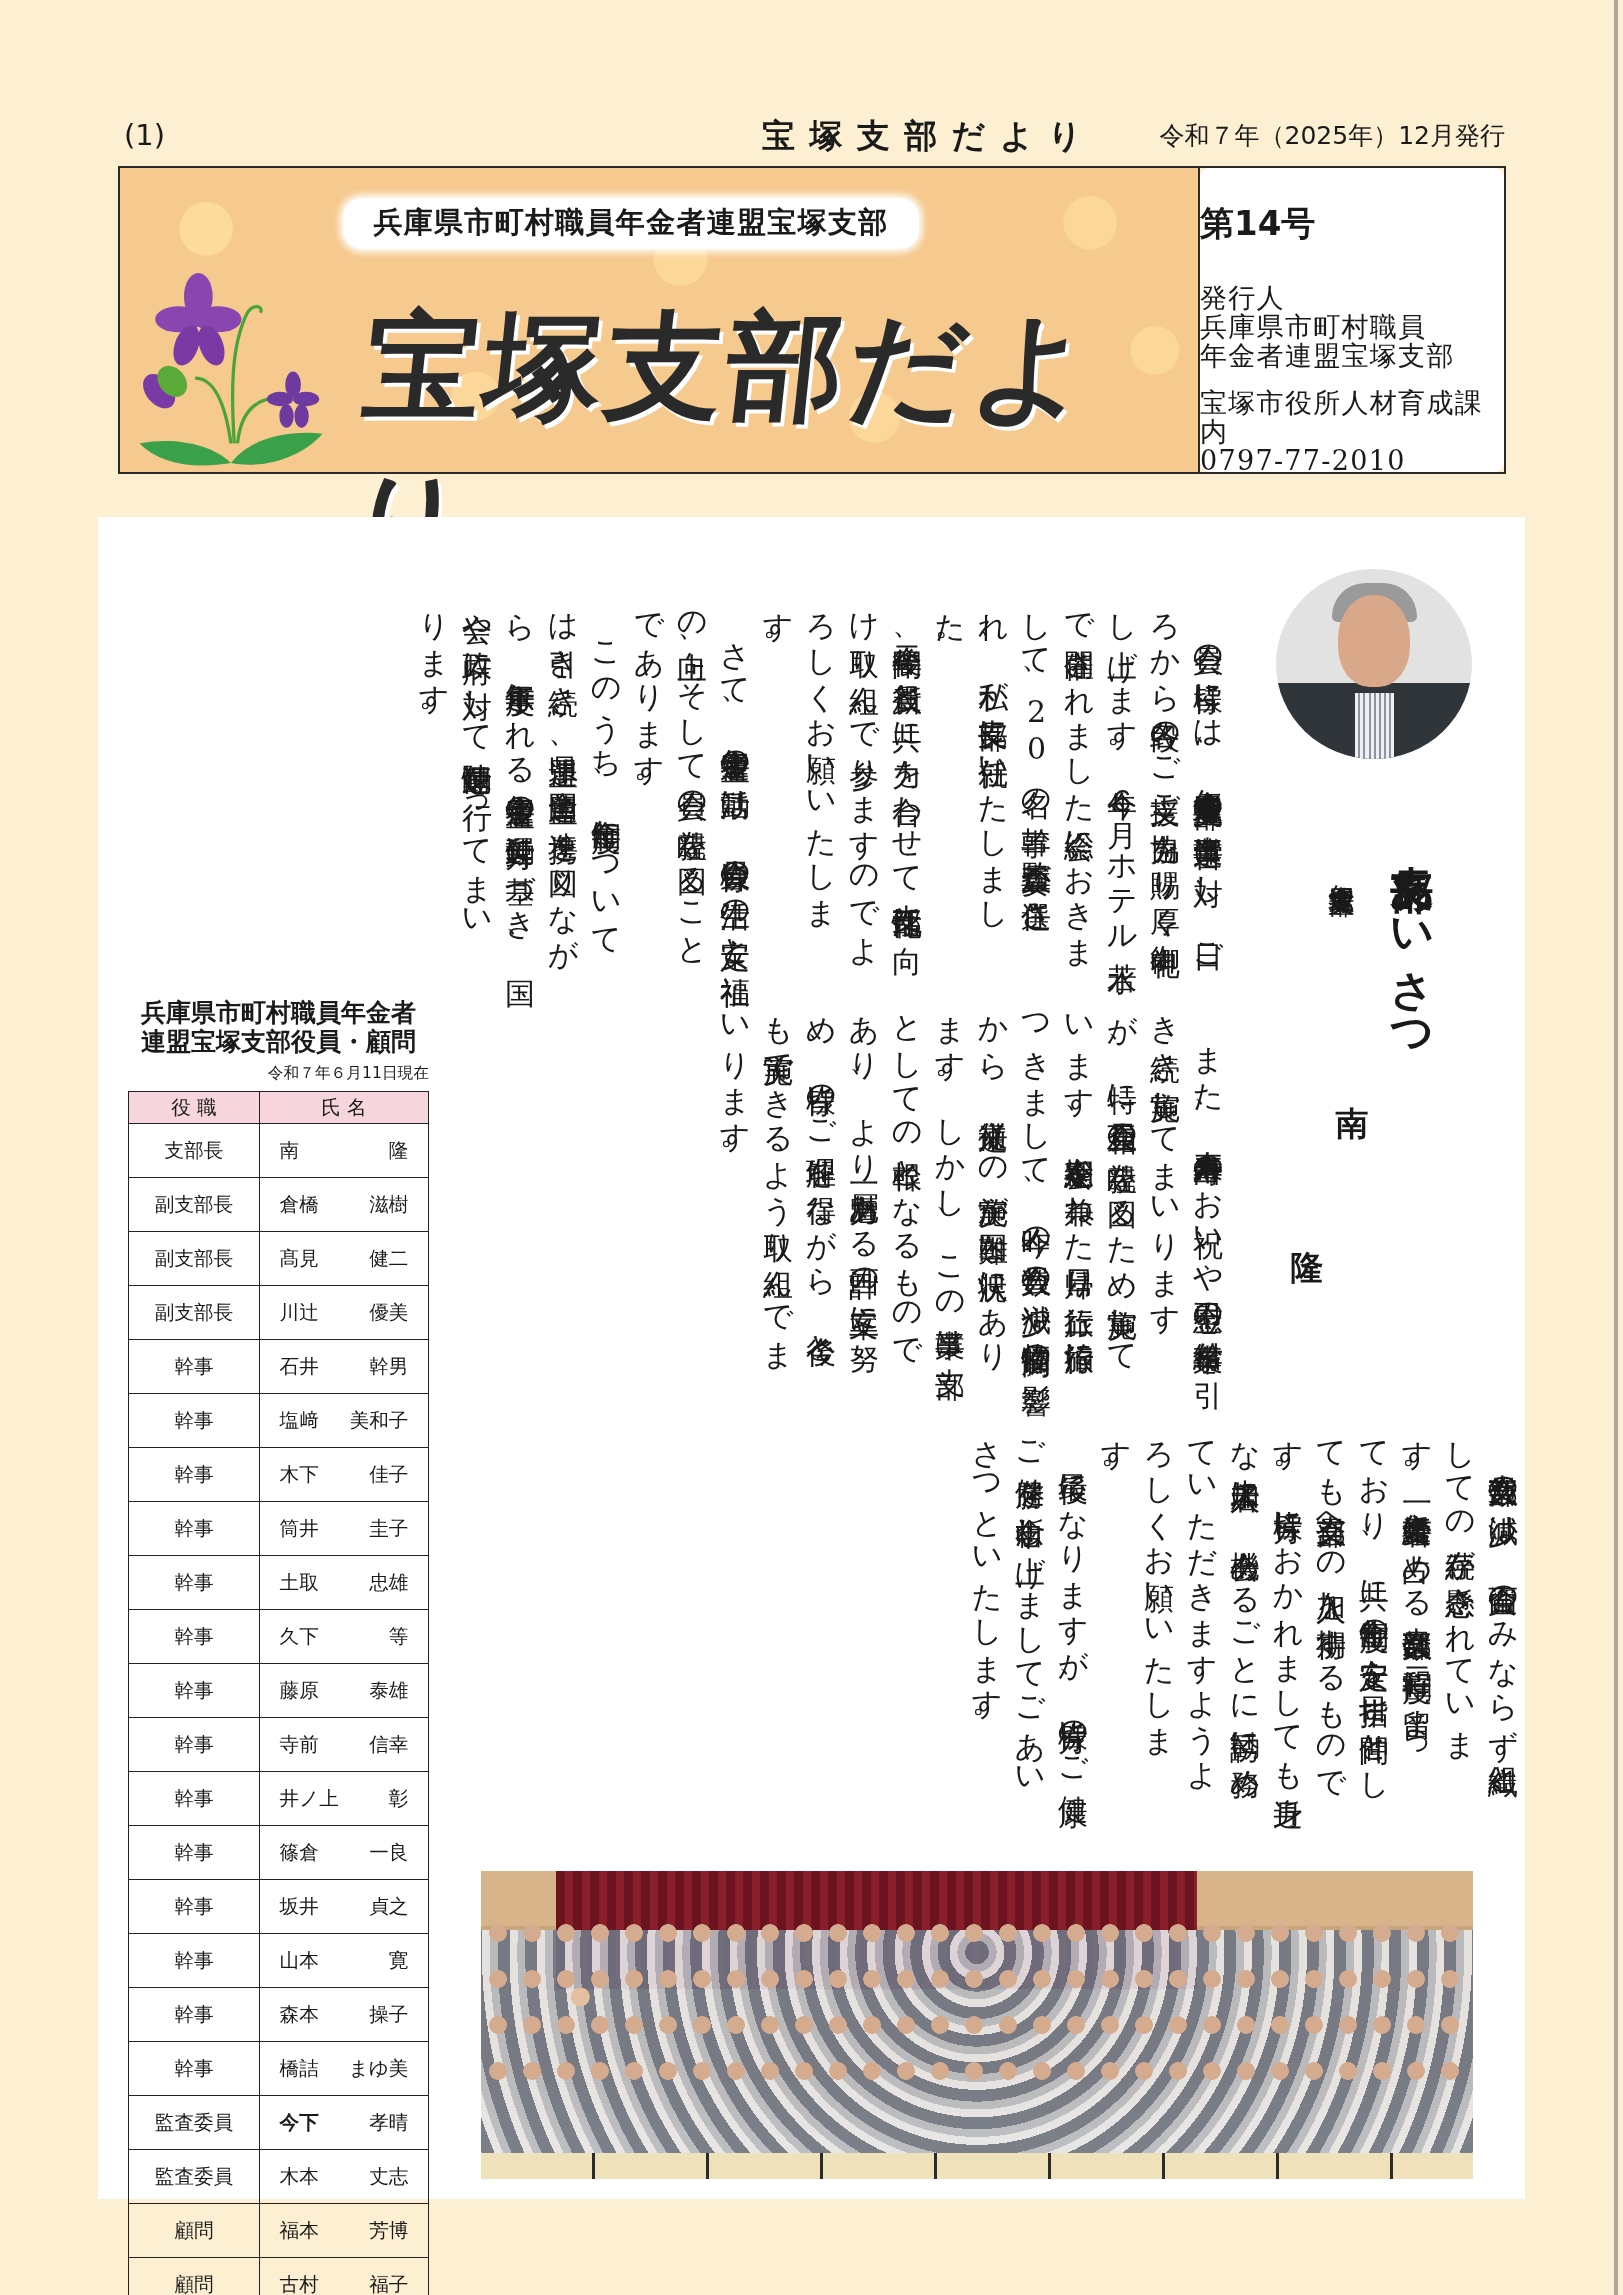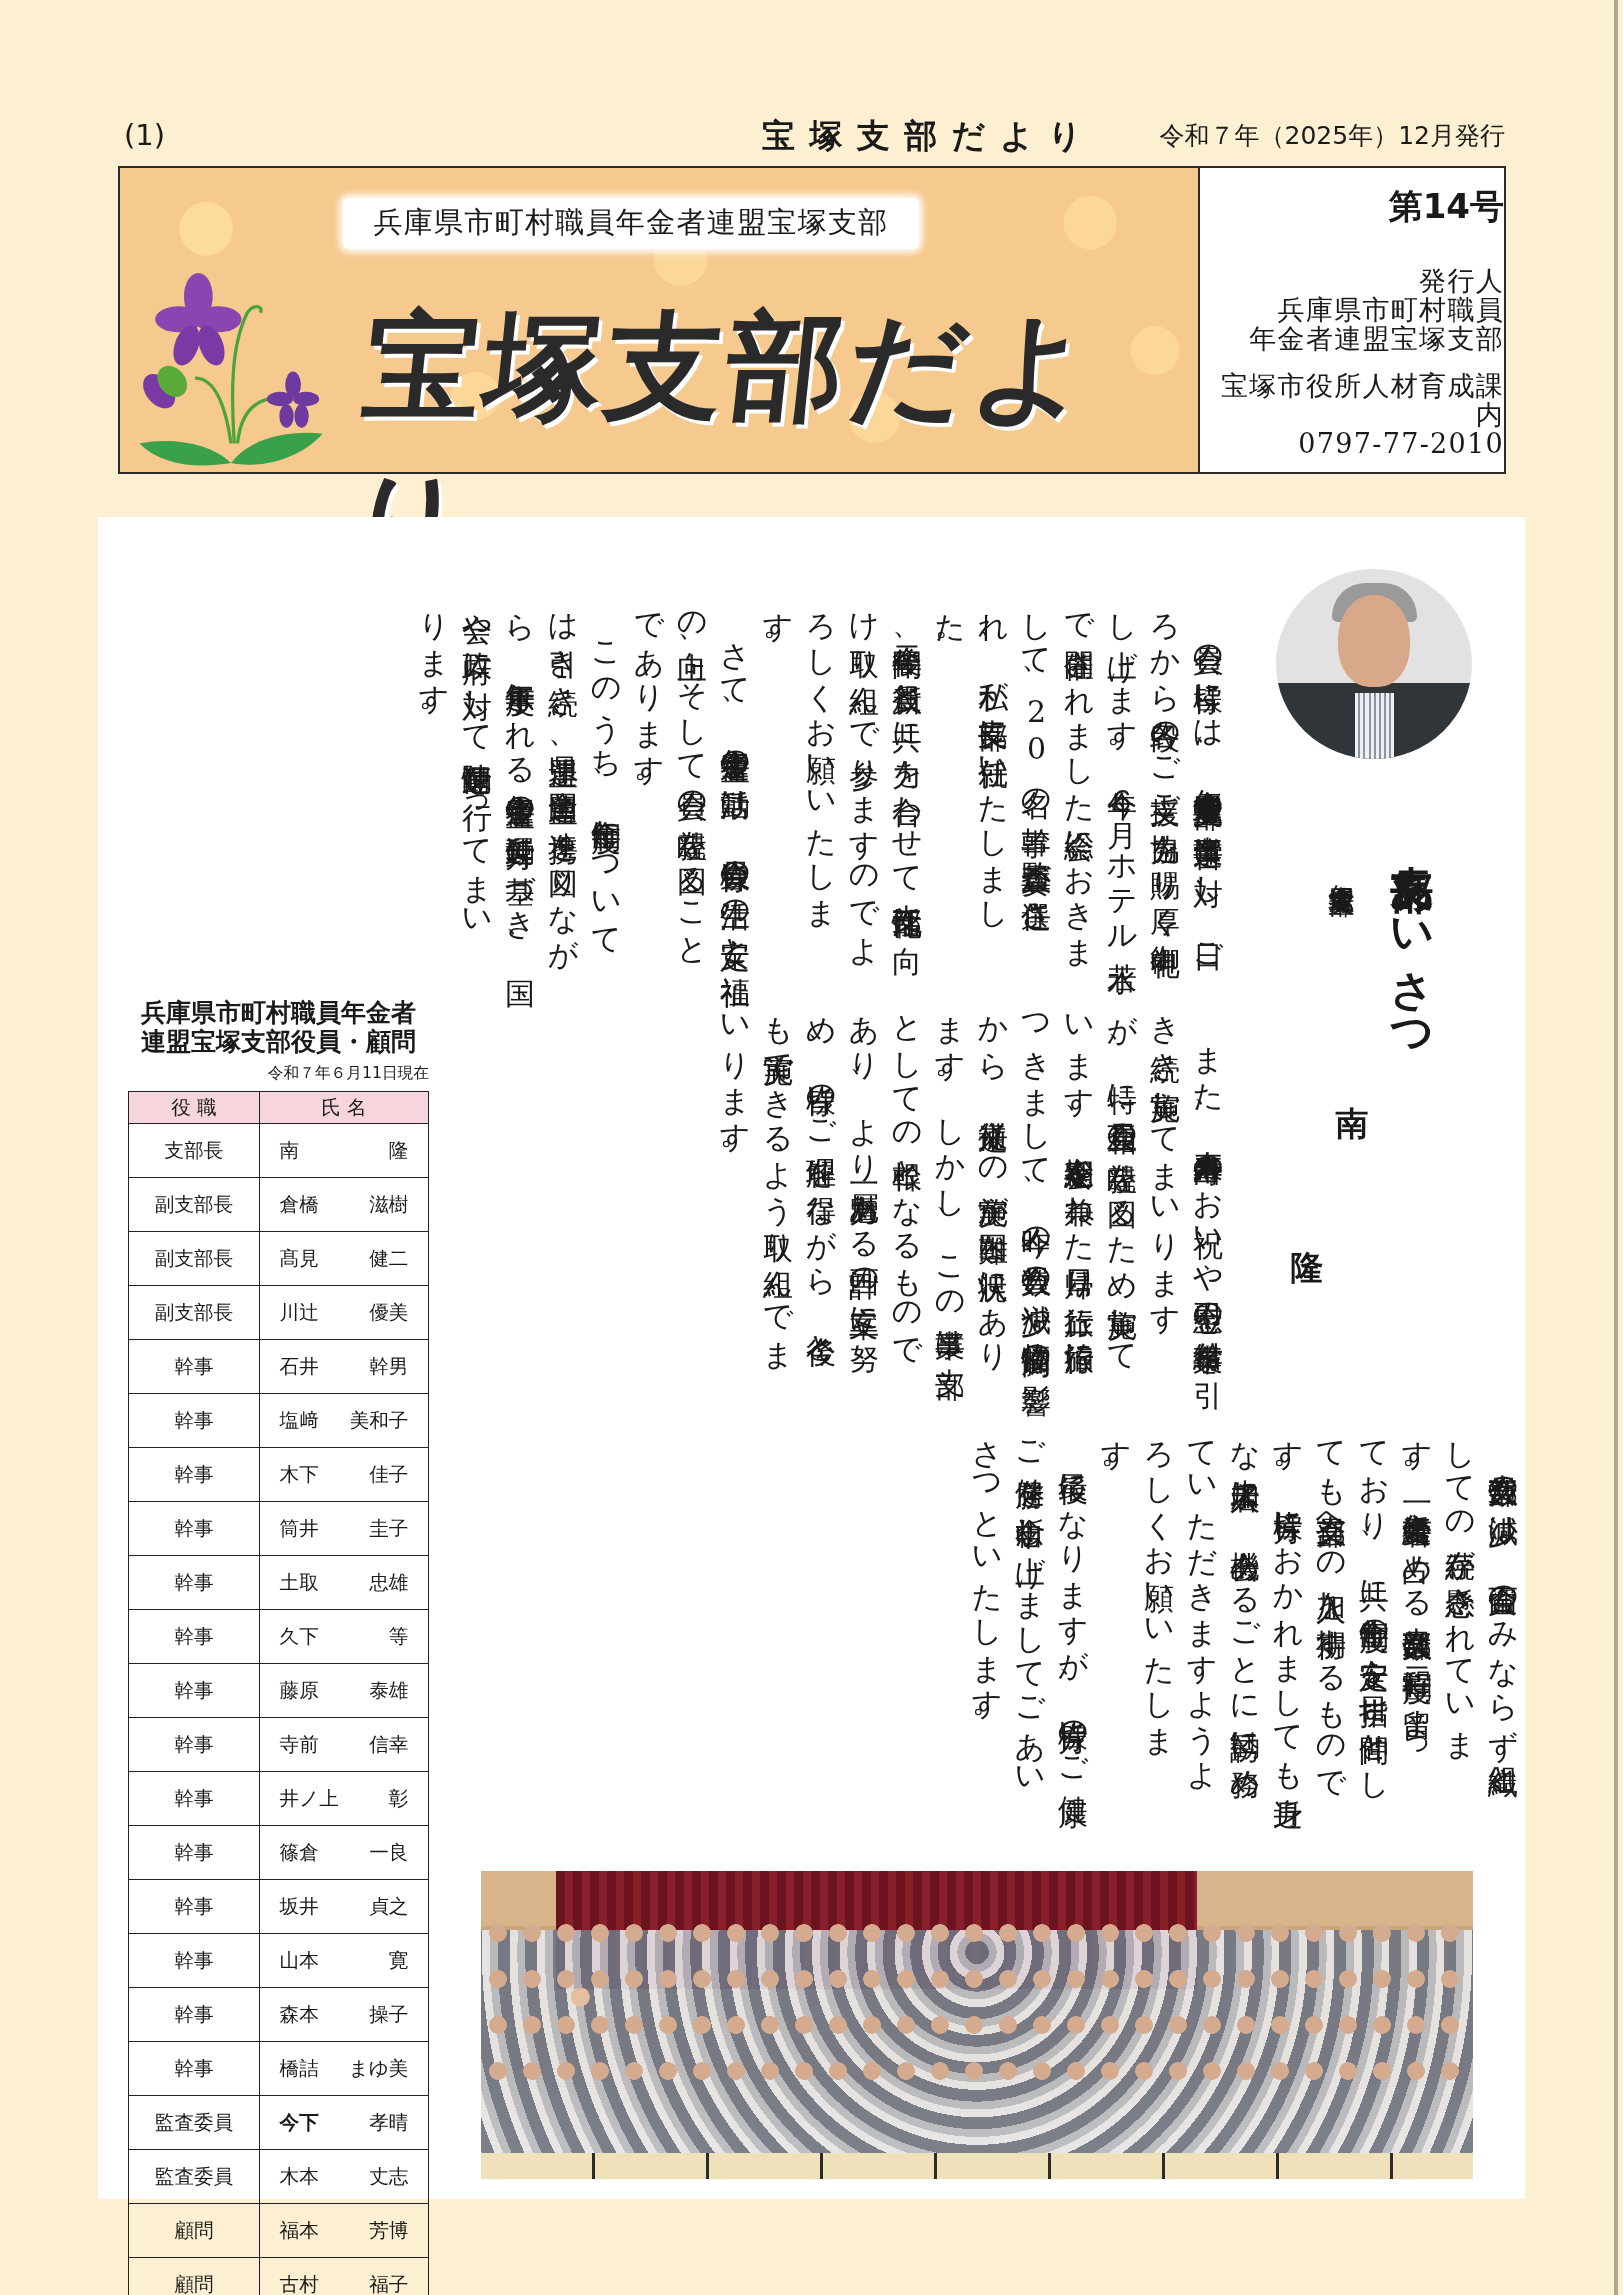--- a/index.html
+++ b/index.html
@@ -43,34 +43,34 @@
       radial-gradient(circle at 8% 20%, rgba(255,225,160,0.75) 0 26px, transparent 27.5px),
       radial-gradient(circle at 33% 75%, rgba(255,225,160,0.6) 0 23.6px, transparent 25px),
       radial-gradient(circle at 52% 30%, rgba(255,225,160,0.6) 0 26px, transparent 27.5px),
       radial-gradient(circle at 70% 82%, rgba(255,225,160,0.6) 0 25px, transparent 26px),
       radial-gradient(circle at 90% 18%, rgba(255,225,160,0.6) 0 26px, transparent 27.5px),
       radial-gradient(circle at 96% 60%, rgba(255,225,160,0.6) 0 23.6px, transparent 25px);
     border-right: 2.6px solid #2b2b2b;
   }
   .mast-org-pill {
     position: absolute; left: 223px; top: 29.5px; width: 576px; height: 51px;
-    background: #ffffff; border-radius: 6px;
+    background: #ffffff; border-radius: 19px;
     box-shadow: 0 0 6.5px 3.9px rgba(255,255,255,0.85);
     display: flex; align-items: center; justify-content: center;
-    font-family: "DejaVu Sans", sans-serif; font-weight: normal; font-size: 29px; letter-spacing: 1.3px;
+    font-family: "DejaVu Sans", sans-serif; font-weight: bold; font-size: 29px; letter-spacing: 1.3px;
   }
   .mast-title {
     position: absolute; left: 236px; top: 121px;
     font-family: "DejaVu Serif", serif; font-weight: bold; font-size: 117px;
     color: #2a2a2a; letter-spacing: 3.9px; transform: skewX(-6deg);
     text-shadow: 3.9px 3.9px 0 #ffffff;
   }
   .violet-icon { position: absolute; left: 13px; top: 79px; width: 196px; height: 223px; }
   .mast-info {
-    flex: 1; background: #ffffff; text-align: right; padding-top: 16px;
+    flex: 1; background: #ffffff; text-align: left; padding-top: 33px; border-radius: 10px;
   }
   .mast-info .issue-no {
     font-family: "DejaVu Sans", sans-serif; font-weight: bold; font-size: 34px; margin-bottom: 36px;
   }
   .mast-info .line { font-size: 27px; line-height: 29px; letter-spacing: 1.3px; }
   .mast-info .gap { height: 18.3px; }
 
   
   .article-panel {
     position: absolute; left: 98px; top: 517px; width: 1427px; height: 1682px;

